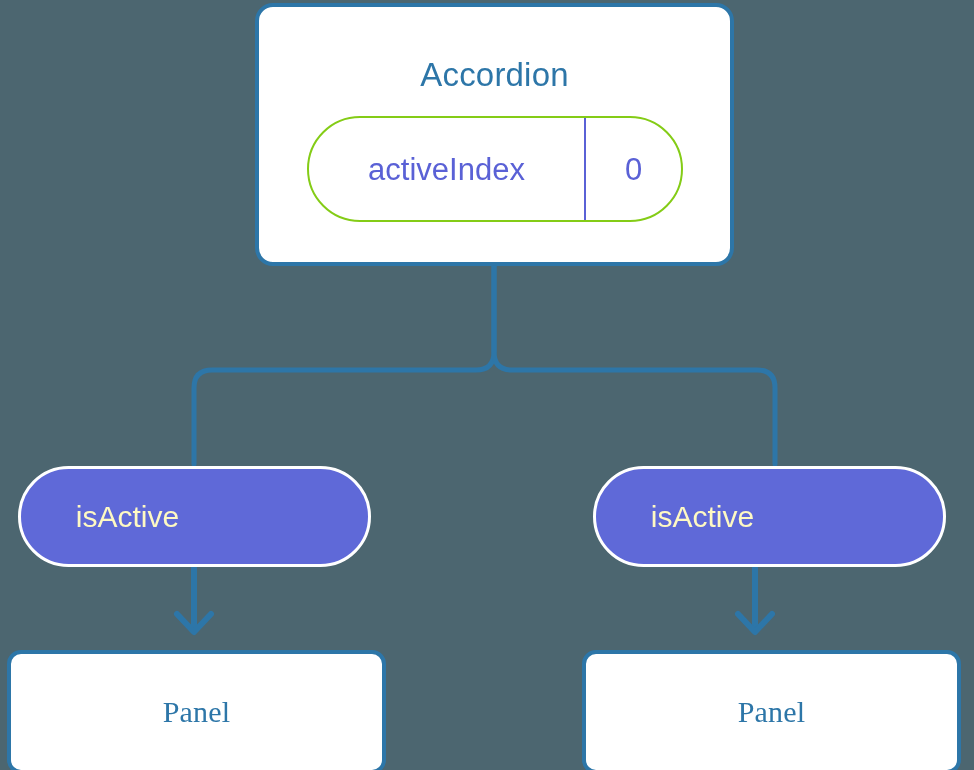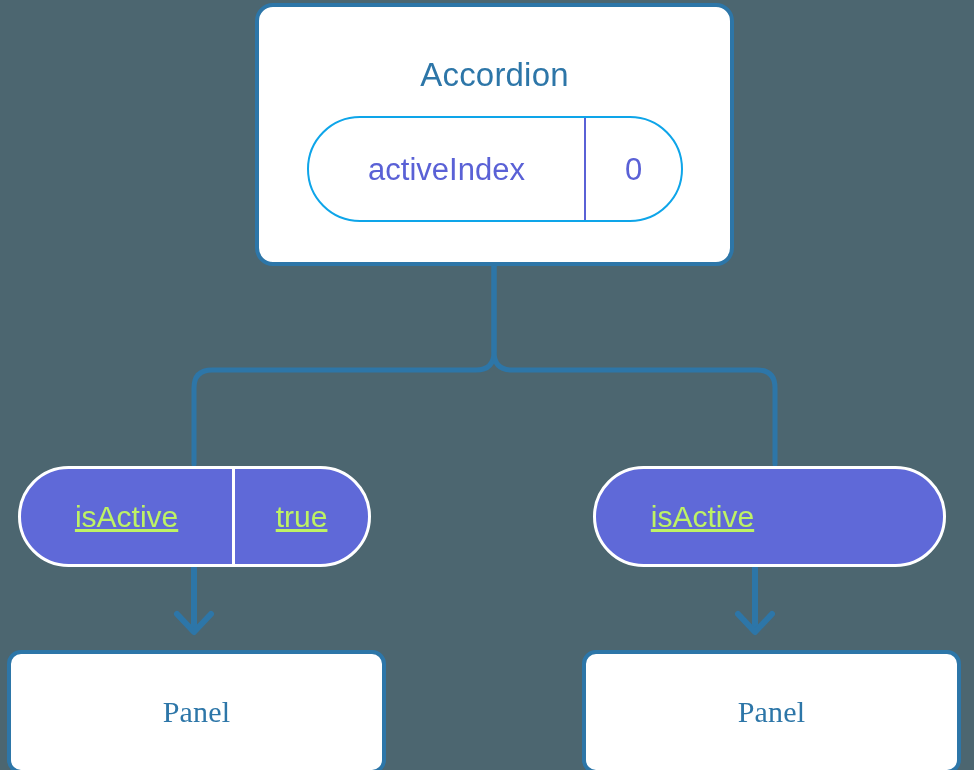--- a/index.html
+++ b/index.html
@@ -83,40 +83,39 @@
   .prop-key, .prop-value {
     display: flex;
     align-items: center;
     justify-content: center;
     white-space: nowrap;
     line-height: 1;
   }
 
   
   .prop-pill.outlined {
-    border: 2px solid #0ea5e9;
+    border: 2px solid #84cc16;
     background: #ffffff;
   }
   .prop-pill.outlined .prop-key,
   .prop-pill.outlined .prop-value {
     color: #5a61d6;
   }
   .prop-pill.outlined .prop-value {
     border-left: 2px solid #5a61d6;
   }
 
   
   .prop-pill.filled {
     border: 3px solid #ffffff;
     background: #5f69d8;
   }
   .prop-pill.filled .prop-key,
   .prop-pill.filled .prop-value {
-    color: #bef264;
-    text-decoration: underline;
+    color: #fef9c3;
   }
   .prop-pill.filled .prop-value {
     border-left: 3px solid #ffffff;
   }
 
   
   #active-index-pill {
     left: 307px;
     top: 116px;
     width: 376px;
@@ -167,21 +166,20 @@
     <div class="component-title" style="color: rgb(45, 118, 168);">Accordion</div>
   </div>
 
   <div class="prop-pill outlined" id="active-index-pill">
     <div class="prop-key">activeIndex</div>
     <div class="prop-value">0</div>
   </div>
 
   <div class="prop-pill filled is-active-pill" id="is-active-pill-left">
     <div class="prop-key">isActive</div>
-    <div class="prop-value">true</div>
   </div>
 
   <div class="component-card panel-card" id="panel-left-card" style="border-color: rgb(45, 118, 168); background: rgb(255, 255, 255);">
     <div class="component-title" style="color: rgb(45, 118, 168);">Panel</div>
   </div>
 
   <div class="prop-pill filled is-active-pill" id="is-active-pill-right">
     <div class="prop-key">isActive</div>
   </div>
 

